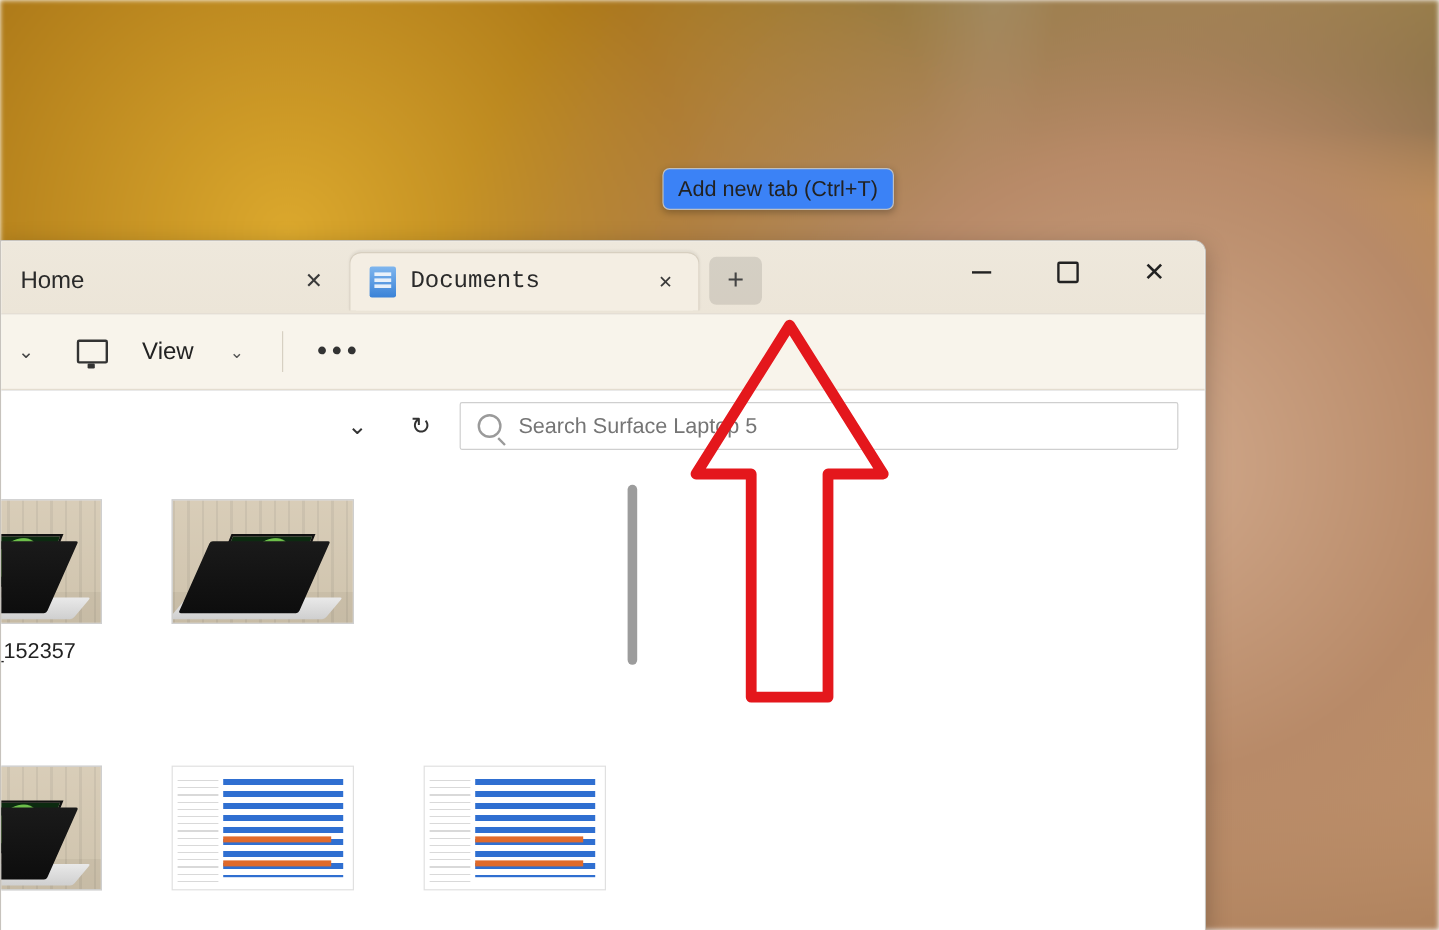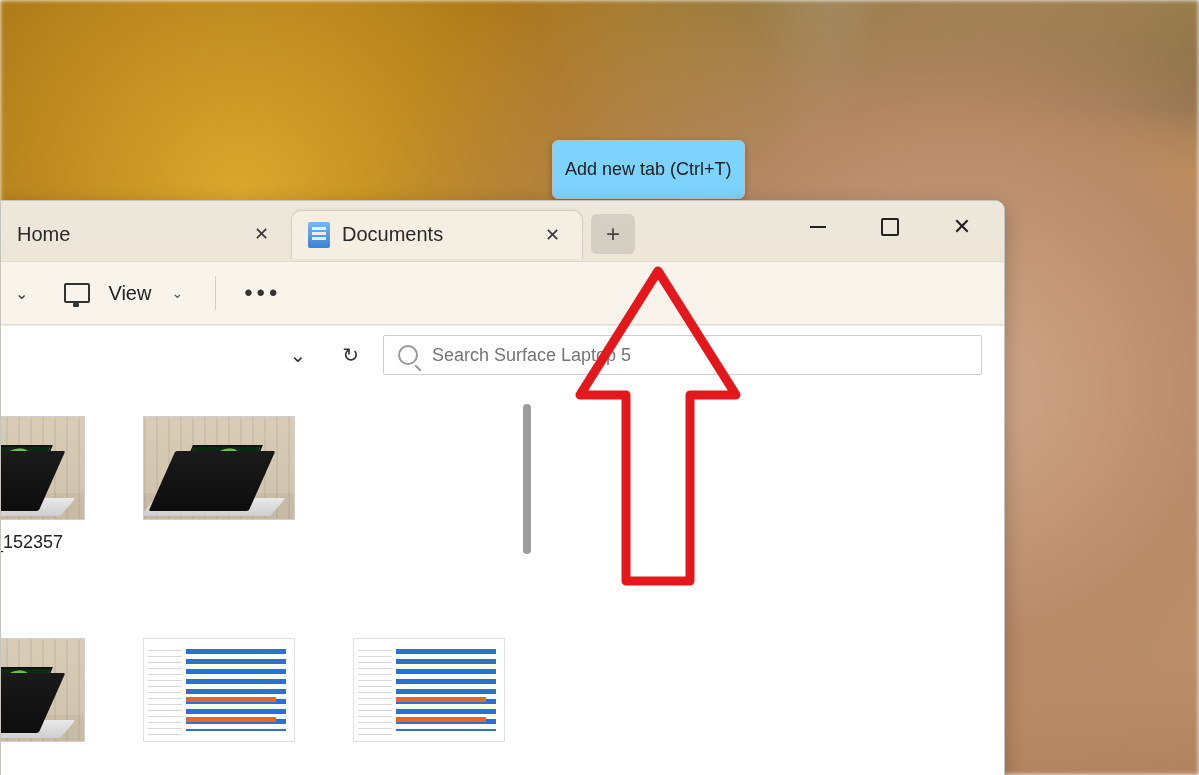--- a/index.html
+++ b/index.html
@@ -21,24 +21,24 @@
       radial-gradient(circle at 45% 15%, #9a8b2c 0%, #6f6b1e 25%, transparent 55%),
       linear-gradient(100deg, #b0d4dd 58%, #aecdd5 62%, transparent 66%),
       linear-gradient(180deg, #7e7334 0%, #5b5a25 8%, #4f4c24 14%, #c9952a 22%, #d29b1f 35%, #9e6e1a 45%, #7a611e 55%, #c79f62 70%, #bf956a 85%, #a77d57 100%);
     filter: blur(2px) saturate(1.05);
   }
 
   
   .tooltip {
     position: absolute;
     left: 552px; top: 140px;
-    background: #7dd3fc;
+    background: #3b82f6;
     border: 1px solid #bfbfbf;
     border-radius: 6px;
-    padding: 18px 12px;
+    padding: 6px 12px;
     font-size: 18px;
     color: #222;
     box-shadow: 0 2px 6px rgba(0,0,0,.25);
     white-space: nowrap;
   }
 
   
   .window {
     position: absolute;
     left: 0px; top: 200px;
@@ -68,20 +68,21 @@
     position: relative;
   }
   .tab.inactive { }
   .tab.active {
     background: #f4eee3;
     border: 1px solid #d7cfc0;
     border-bottom: none;
     border-top-left-radius: 10px;
     border-top-right-radius: 10px;
     box-shadow: 0 -1px 2px rgba(0,0,0,.05);
+    font-family: Liberation Mono, monospace;
   }
   .tab .doc-icon {
     width: 22px; height: 26px;
     background: linear-gradient(#7fb6ee,#3a82d7);
     border-radius: 2px;
     margin-right: 12px;
     position: relative;
   }
   .tab .doc-icon::after{
     content:""; position:absolute; left:4px; top:5px; right:4px; height:3px;
@@ -114,21 +115,21 @@
   
   .toolbar {
     height: 62px;
     background: #f8f4eb;
     border-bottom: 1px solid #e4ddd0;
     display:flex; align-items:center;
     padding-left: 4px;
   }
   .tb-chev { font-size:16px; color:#444; padding:6px 10px; cursor:pointer; }
   .tb-view {
-    display:flex; align-items:center; gap:18px;
+    display:flex; align-items:center; gap:28px;
     padding: 6px 12px; margin-left: 14px; cursor:pointer;
     font-size: 20px; color:#222;
   }
   .tb-view .mon { width:22px; height:16px; border:2px solid #333; border-radius:2px; position:relative; }
   .tb-view .mon::after{content:"";position:absolute;left:7px;bottom:-6px;width:6px;height:4px;background:#333;border-radius:1px;}
   .tb-view .dd { font-size:14px; color:#555; margin-left:2px;}
   .tb-sep { width:1px; height:34px; background:#d7d0c2; margin: 0 20px; }
   .tb-more { font-size:24px; letter-spacing:4px; color:#333; cursor:pointer; padding:4px 8px;}
 
   .divider-thin { height:1px; background:#e9e9e9; }

